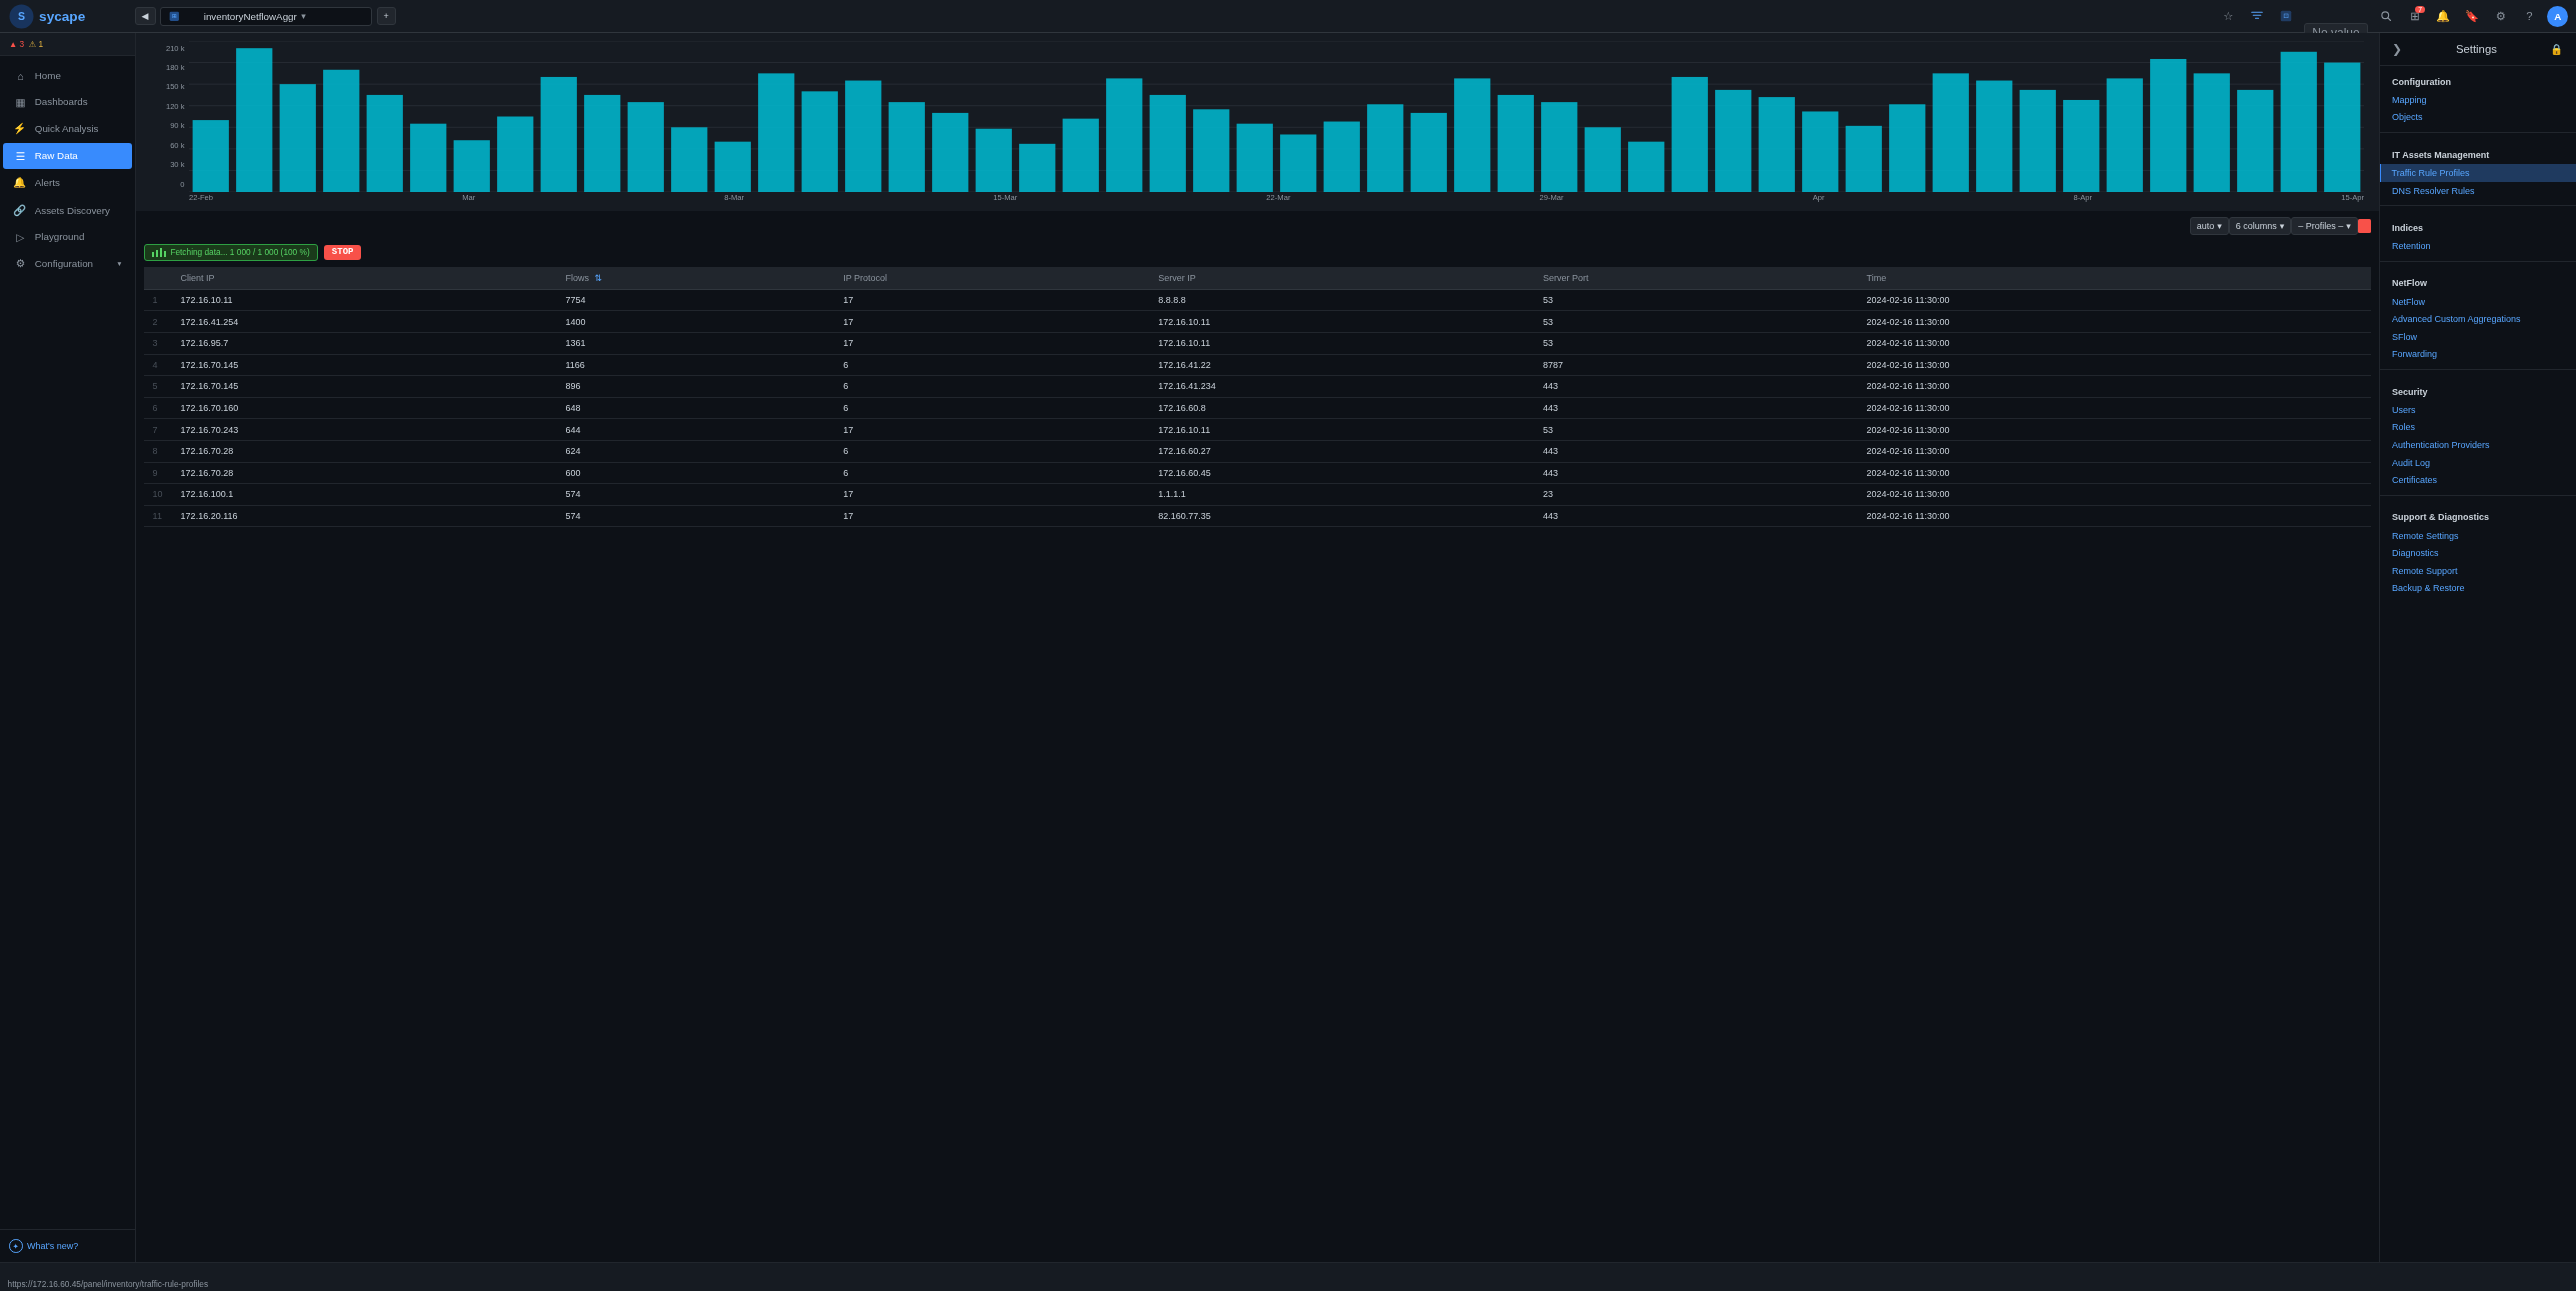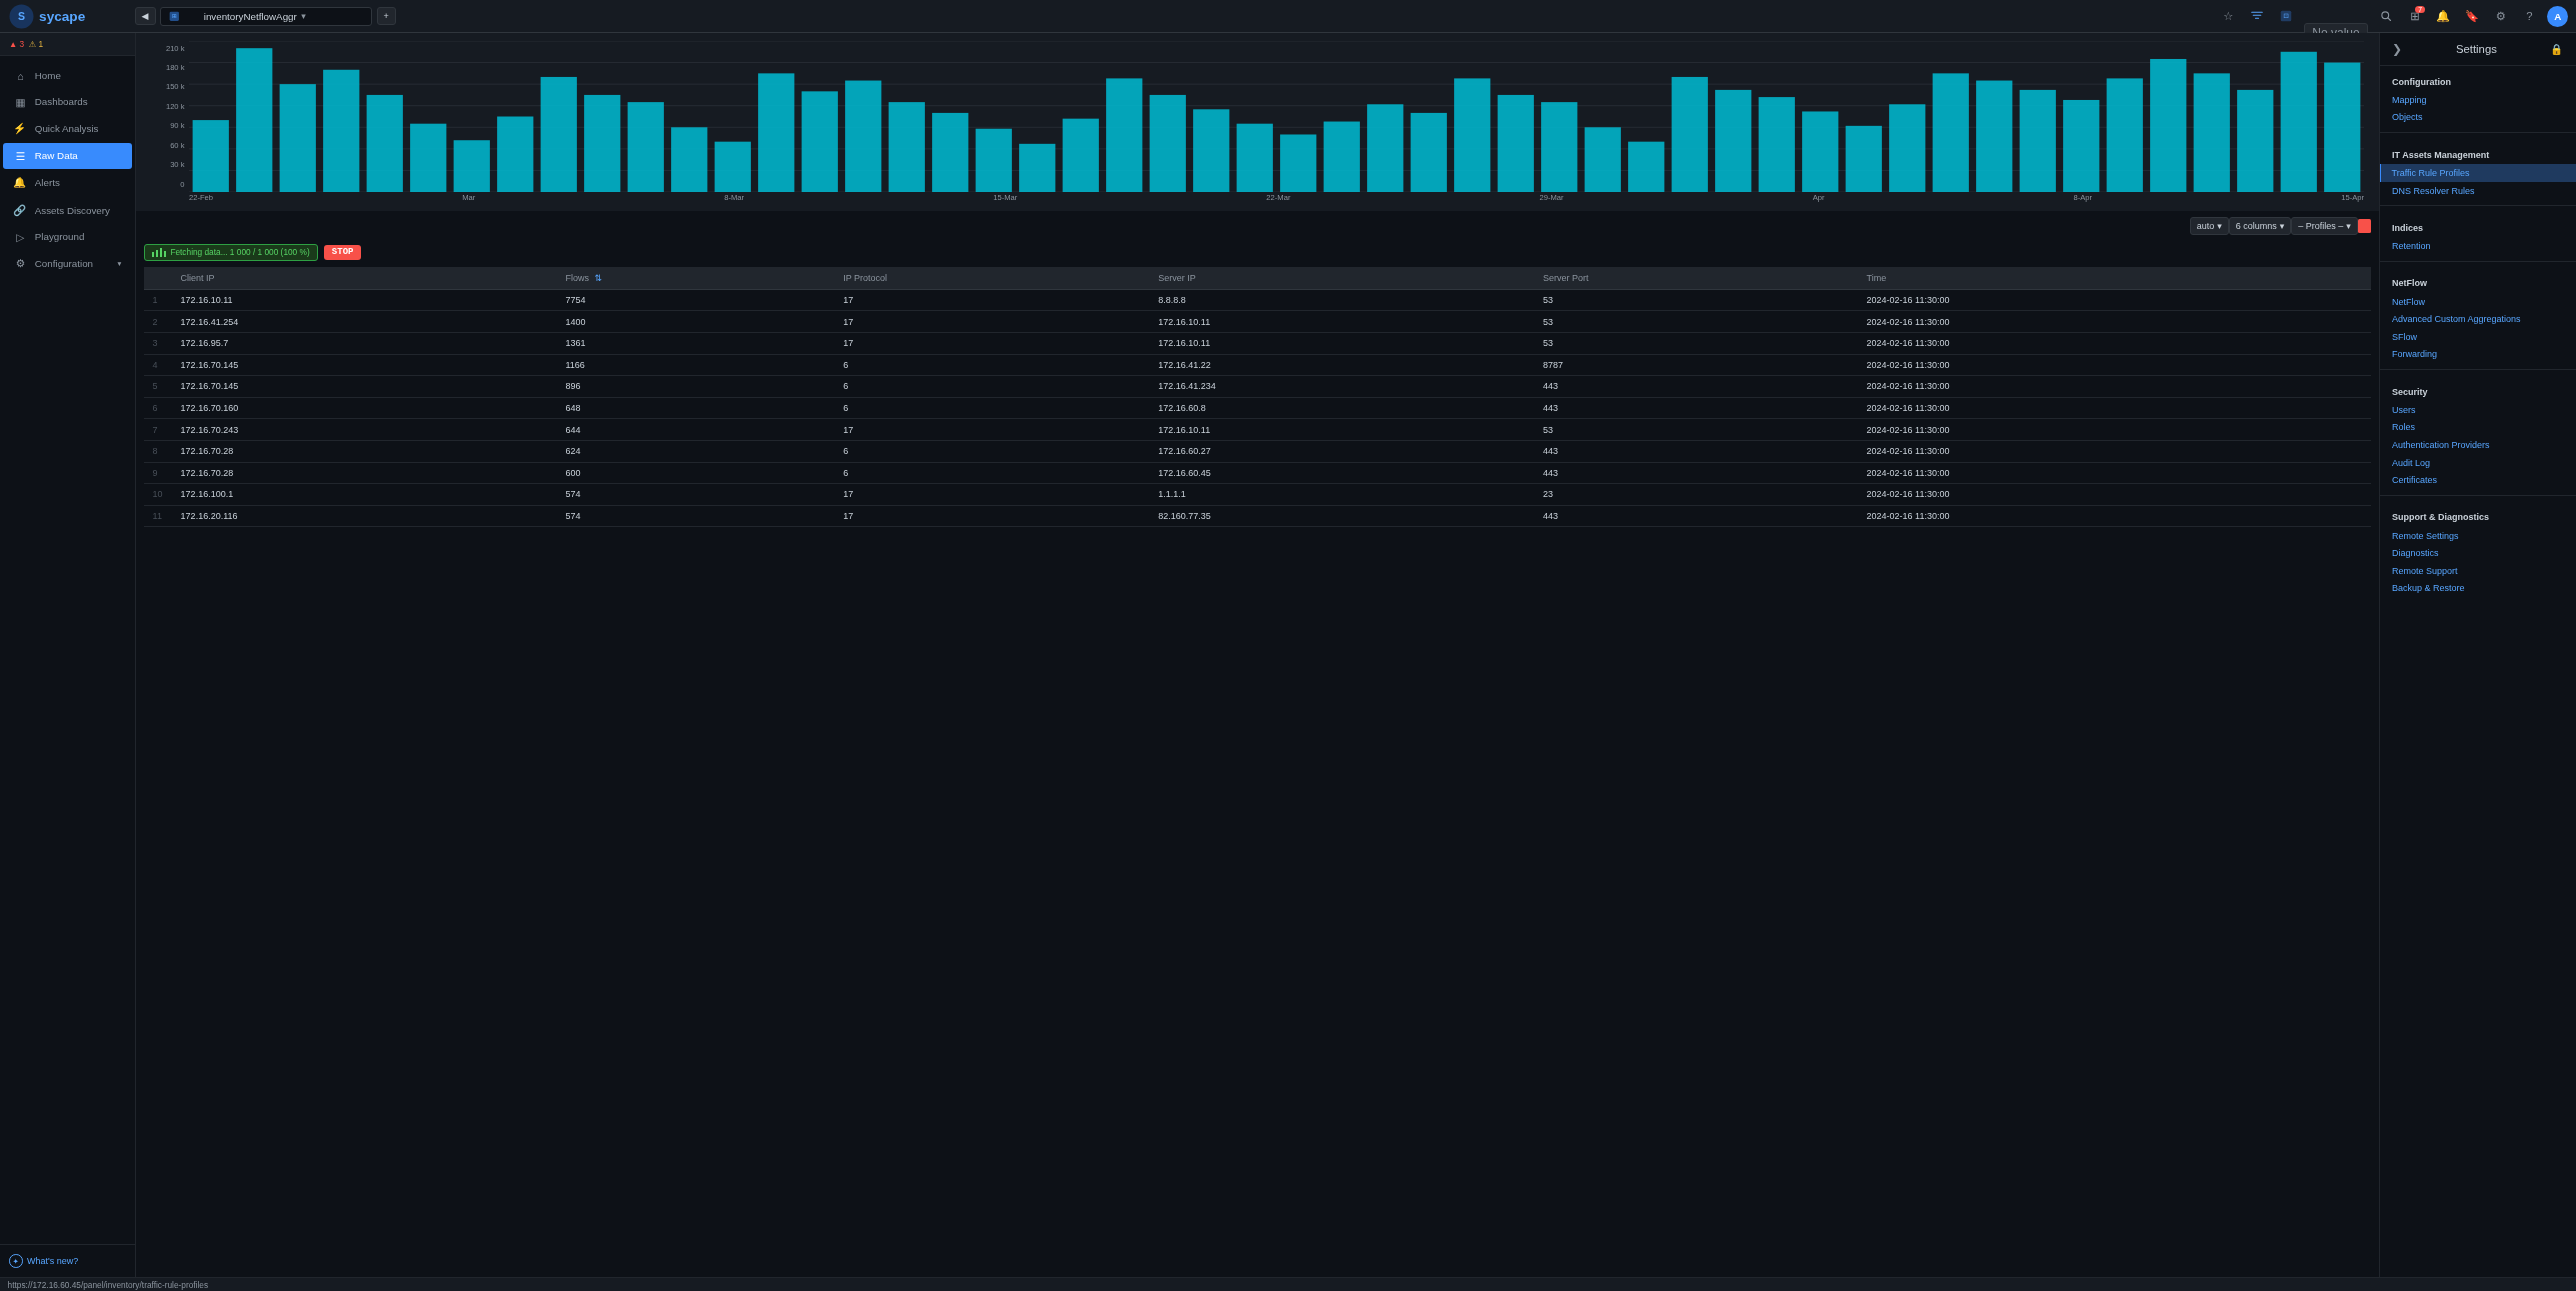--- a/index.html
+++ b/index.html
@@ -58,21 +58,21 @@
     .panel-header { display: flex; align-items: center; justify-content: space-between; padding: 9px 12px; border-bottom: 0.8px solid #21262d; }
     .panel-toggle { color: #8b949e; cursor: pointer; font-size: 12px; }
     .panel-title { color: #c9d1d9; font-size: 11.3px; font-weight: 400; }
     .lock-icon { color: #8b949e; font-size: 10.6px; }
     .section-header { color: #c9d1d9; font-size: 9px; font-weight: 600; padding: 10.6px 12px 4.5px 12px; }
     .panel-link { display: block; color: #58a6ff; font-size: 9px; padding: 3.8px 12px; cursor: pointer; text-decoration: none; }
     .panel-link.active { background: #1f3a5f; border-left: 1.5px solid #388bfd; padding-left: 10.6px; }
     .section-divider { height: 0.8px; background: #21262d; margin: 6px 0; }
 
     
-    .statusbar { background: #161b22; border-top: 0.8px solid #21262d; padding: 2.3px 7.6px; font-size: 8.3px; color: #8b949e; height: 14px; display: flex; align-items: center; flex-shrink: 0; }
+    .statusbar { background: #161b22; border-top: 0.8px solid #21262d; padding: 2.3px 7.6px; font-size: 8.3px; color: #8b949e; height: 29px; display: flex; align-items: flex-end; flex-shrink: 0; }
   </style>
 </head>
 <body>
 
 <div class="topbar">
   <div class="topbar-logo">
     <svg class="logo-icon" viewBox="0 0 36 36" style="font-size:18px">
       <circle cx="18" cy="18" r="16" fill="#1f6feb" opacity="0.3"></circle>
       <text x="18" y="23" text-anchor="middle" fill="#58a6ff" font-size="14" font-weight="bold">S</text>
     </svg>

